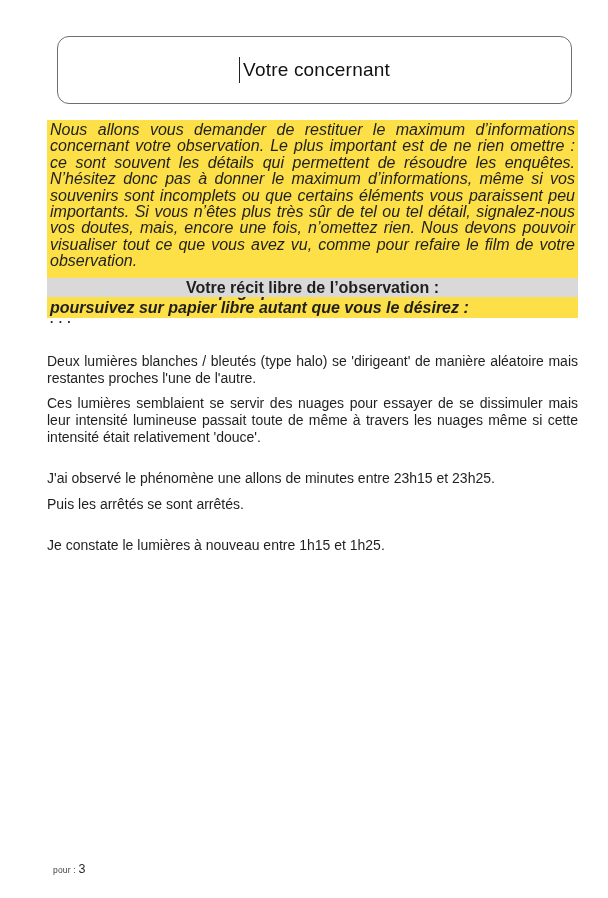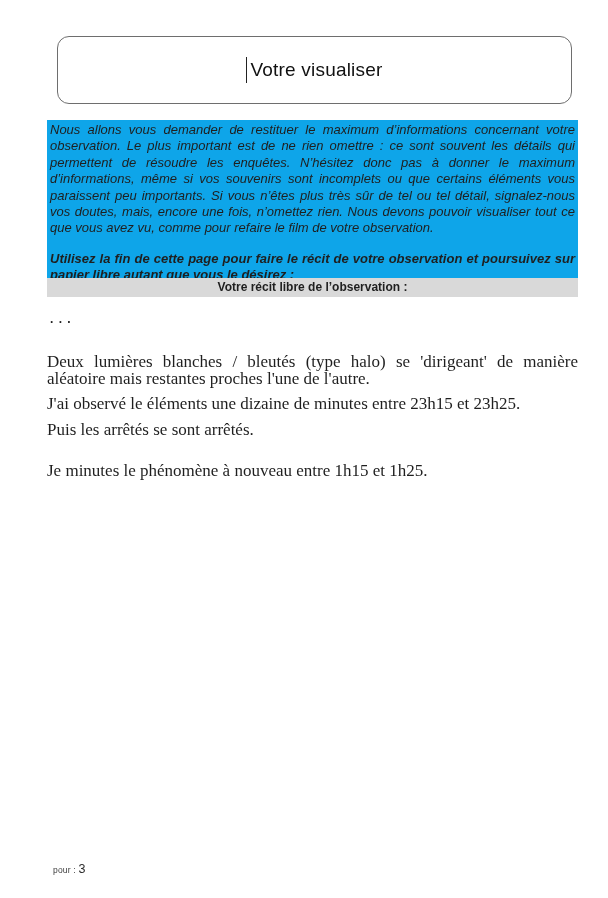--- a/index.html
+++ b/index.html
@@ -29,54 +29,53 @@
   .caret {
     display: inline-block;
     width: 1px; height: 26px;
     background: #222222;
     margin-right: 3px;
   }
   .intro {
     position: absolute;
     left: 47px; top: 120px;
     width: 531px;
-    background: #0ea5e9;
-    font-size: 13px;
+    background: #fde047;
+    font-size: 16px;
     line-height: 16.4px;
     font-style: italic;
     text-align: justify;
     padding: 2px 3px 2px 3px;
   }
   .intro-p1 { margin: 0 0 14px 0; }
   .intro-p2 { margin: 0; font-weight: bold; }
   .section-header {
     position: absolute;
     left: 47px; top: 278px;
     width: 531px; height: 19px;
     background: #d9d9d9;
-    font-size: 12px;
+    font-size: 16px;
     font-weight: bold;
     text-align: center;
     line-height: 19px;
   }
   .ellipsis {
     position: absolute;
     left: 50px; top: 312px;
     font-size: 12px;
     font-weight: bold;
     letter-spacing: 1px;
   }
   .narrative {
     position: absolute;
     left: 47px; top: 353px;
     width: 531px;
-    font-size: 17px;
+    font-size: 14px;
     line-height: 17px;
     text-align: justify;
-    font-family: Liberation Serif, serif;
   }
   .np  { margin: 0 0 9px 0; }
   .np1 { margin-bottom: 8px; }
   .np2 { margin-bottom: 24px; }
   .np3 { margin-bottom: 9px; }
   .np4 { margin-bottom: 24px; }
   .np5 { margin-bottom: 12px; }
   .np6 { margin-bottom: 0; }
   .footer {
     position: absolute;
@@ -91,36 +90,37 @@
   .pageinfo { color: #3d3d3d; white-space: nowrap; }
   .pagenum { font-size: 12.5px; color: #2b2b2b; }
 </style>
 </head>
 <body>
 
 <div class="page">
 
   <div class="title-box">
     <span class="caret"></span>
-    <span>Votre visualiser</span>
+    <span>Votre concernant</span>
   </div>
 
   <div class="intro">
     <p class="intro-p1">Nous allons vous demander de restituer le maximum d’informations concernant votre observation. Le plus important est de ne rien omettre : ce sont souvent les détails qui permettent de résoudre les enquêtes. N’hésitez donc pas à donner le maximum d’informations, même si vos souvenirs sont incomplets ou que certains éléments vous paraissent peu importants. Si vous n’êtes plus très sûr de tel ou tel détail, signalez-nous vos doutes, mais, encore une fois, n’omettez rien. Nous devons pouvoir visualiser tout ce que vous avez vu, comme pour refaire le film de votre observation.</p>
     <p class="intro-p2">Utilisez la fin de cette page pour faire le récit de votre observation et poursuivez sur papier libre autant que vous le désirez :</p>
   </div>
 
   <div class="section-header">Votre récit libre de l’observation :</div>
 
   <div class="ellipsis">. . .</div>
 
   <div class="narrative">
     <p class="np np1">Deux lumières blanches  /  bleutés  (type halo) se 'dirigeant' de manière aléatoire mais restantes proches l'une de l'autre.</p>
-    <p class="np np3">J'ai observé le éléments une dizaine de minutes entre 23h15 et 23h25.</p>
+    <p class="np np2">Ces lumières semblaient se servir des nuages pour essayer de se dissimuler mais leur intensité lumineuse passait toute de même  à travers les nuages même si cette intensité était relativement 'douce'.</p>
+    <p class="np np3">J'ai observé le phénomène une allons de minutes entre 23h15 et 23h25.</p>
     <p class="np np4">Puis les arrêtés se sont arrêtés.</p>
-    <p class="np np5">Je minutes le phénomène à nouveau entre 1h15 et 1h25.</p>
+    <p class="np np5">Je constate le lumières à nouveau entre 1h15 et 1h25.</p>
   </div>
 
   <div class="footer">
     <span class="pageinfo"><span>pour :</span> <span class="pagenum">3</span></span>
   </div>
 
 </div>
 
 </body></html>

